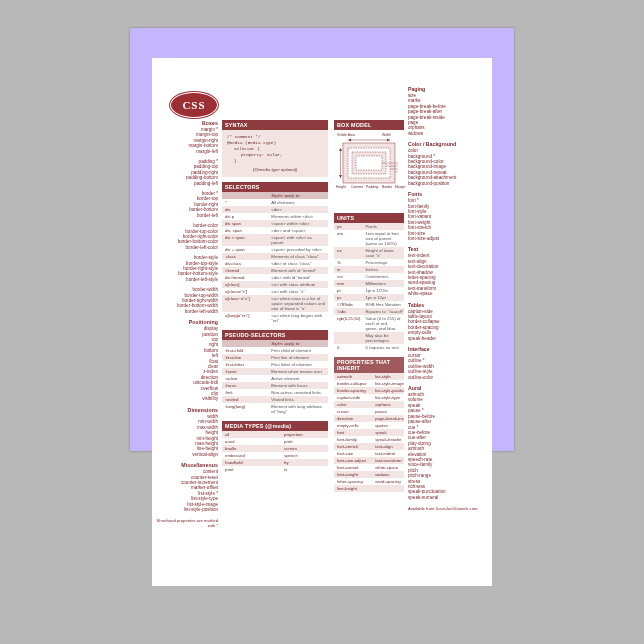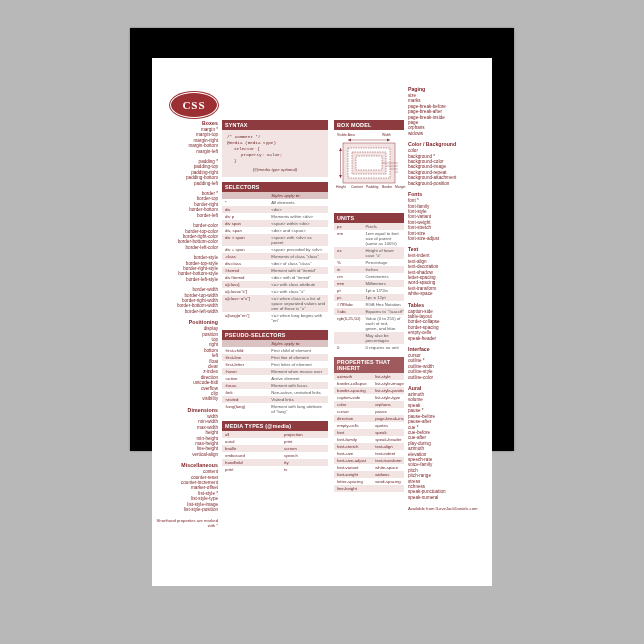--- a/index.html
+++ b/index.html
@@ -6,21 +6,21 @@
   body{
     width:644px;height:644px;
     background:#b8b8b8;
     font-family:"Liberation Sans", sans-serif;
     overflow:hidden;
   }
   #poster{
     position:absolute;
     left:130px;top:28px;
     width:384px;height:423px;
-    background:#000000;
+    background:#c4b5fd;
     box-shadow:0 0 2px rgba(0,0,0,.35);
   }
   #sheet{
     position:absolute;
     left:22px;top:30px;
     width:340px;height:528px;
     background:#ffffff;
   }
   
   .col{position:absolute;top:0;}

